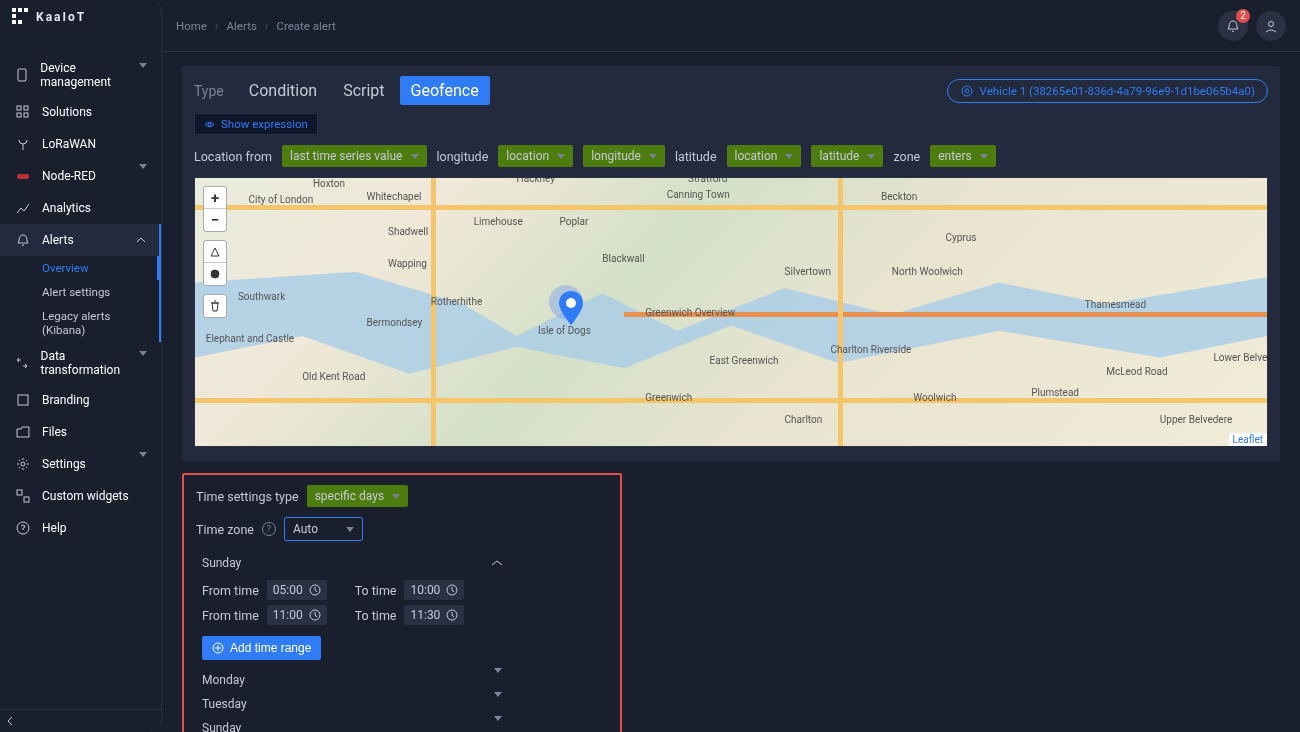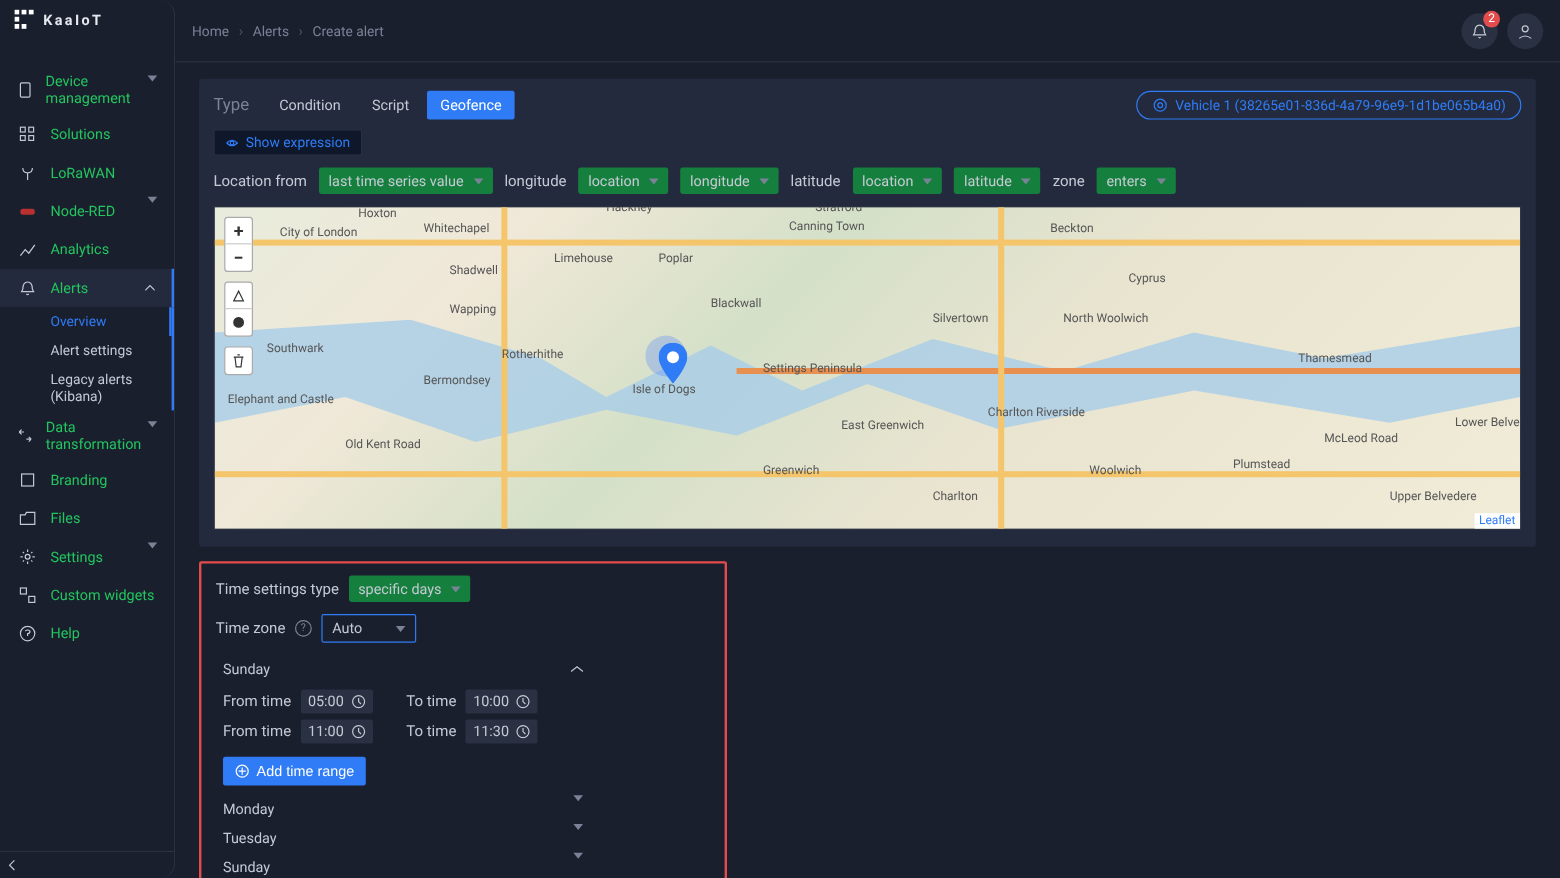--- a/index.html
+++ b/index.html
@@ -7,21 +7,21 @@
   font-family: -apple-system, "Segoe UI", Roboto, Arial, sans-serif;
   font-size: 12px;
   background: #1a1f2e;
   color: #c5c9d4;
   width: 1300px;
   height: 732px;
   overflow: hidden;
   display: flex;
 }
 .sidebar {
-  width: 146px;
+  width: 162px;
   background: #1a1f2e;
   border-right: 1px solid #2a3142;
   display: flex;
   flex-direction: column;
   flex-shrink: 0;
   border-radius: 13px;
 }
 .logo-area {
   height: 34px;
   display: flex;
@@ -31,21 +31,21 @@
   font-weight: bold;
   letter-spacing: 2px;
 }
 .logo-area svg { margin-right: 6px; }
 .nav { flex: 1; overflow-y: auto; padding-top: 20px; }
 .nav-item {
   display: flex;
   align-items: center;
   padding: 7px 14px;
   cursor: pointer;
-  color: #22c55e;
+  color: #ffffff;
   font-size: 12px;
   position: relative;
 }
 .nav-item .nav-icon { width: 18px; height:18px; margin-right: 10px; display:flex; align-items:center; justify-content:center;}
 .nav-item .chevron { margin-left: auto; }
 .nav-item.active-parent {
   background: #232a3d;
   border-right: 2px solid #2f7cf6;
 }
 .nav-sub {
@@ -118,21 +118,21 @@
 }
 .tabs-row {
   display:flex;
   align-items:center;
   gap:4px;
   margin-bottom: 8px;
 }
 .type-label { color:#7a8296; font-size:14px; margin-right:10px; }
 .tab {
   padding: 5px 11px;
-  font-size: 12px;
+  font-size: 16px;
   cursor: pointer;
   border-radius: 2px;
   color:#c5c9d4;
 }
 .tab.active { background:#2f7cf6; color:#fff; }
 .device-chip {
   margin-left:auto;
   border: 1px solid #2f7cf6;
   border-radius: 14px;
   padding: 4px 12px;
@@ -151,21 +151,21 @@
   display:inline-flex;
   align-items:center;
   gap:6px;
   color:#2f7cf6;
   cursor:pointer;
   font-size:11.5px;
 }
 .row { display:flex; align-items:center; gap:10px; margin-top:10px; flex-wrap:wrap;}
 .field-label { color:#c5c9d4; font-size:12.5px;}
 .select {
-  background:#15803d;
+  background:#4d7c0f;
   padding: 4px 8px;
   border-radius:2px;
   display:flex;
   align-items:center;
   gap:8px;
   cursor:pointer;
   font-size:12px;
   color:#c5c9d4;
 }
 .select.bordered { background:transparent; border:1px solid #2f7cf6;gap:28px; }
@@ -521,21 +521,21 @@
         <div class="map-label" style="left:18%; top:30%;">Wapping</div>
         <div class="map-label" style="left:26%; top:14%;">Limehouse</div>
         <div class="map-label" style="left:16%; top:52%;">Bermondsey</div>
         <div class="map-label" style="left:4%; top:42%;">Southwark</div>
         <div class="map-label" style="left:1%; top:58%;">Elephant and Castle</div>
         <div class="map-label" style="left:22%; top:44%;">Rotherhithe</div>
         <div class="map-label" style="left:10%; top:72%;">Old Kent Road</div>
         <div class="map-label" style="left:34%; top:14%;">Poplar</div>
         <div class="map-label" style="left:44%; top:4%;">Canning Town</div>
         <div class="map-label" style="left:32%; top:55%;">Isle of Dogs</div>
-        <div class="map-label" style="left:42%; top:48%;">Settings Peninsula</div>
+        <div class="map-label" style="left:42%; top:48%;">Greenwich Overview</div>
         <div class="map-label" style="left:42%; top:80%;">Greenwich</div>
         <div class="map-label" style="left:38%; top:28%;">Blackwall</div>
         <div class="map-label" style="left:48%; top:66%;">East Greenwich</div>
         <div class="map-label" style="left:55%; top:88%;">Charlton</div>
         <div class="map-label" style="left:55%; top:62%;padding-left:46px;">Charlton Riverside</div>
         <div class="map-label" style="left:55%; top:33%;">Silvertown</div>
         <div class="map-label" style="left:65%; top:33%;">North Woolwich</div>
         <div class="map-label" style="left:67%; top:80%;">Woolwich</div>
         <div class="map-label" style="left:78%; top:78%;">Plumstead</div>
         <div class="map-label" style="left:83%; top:45%;">Thamesmead</div>

